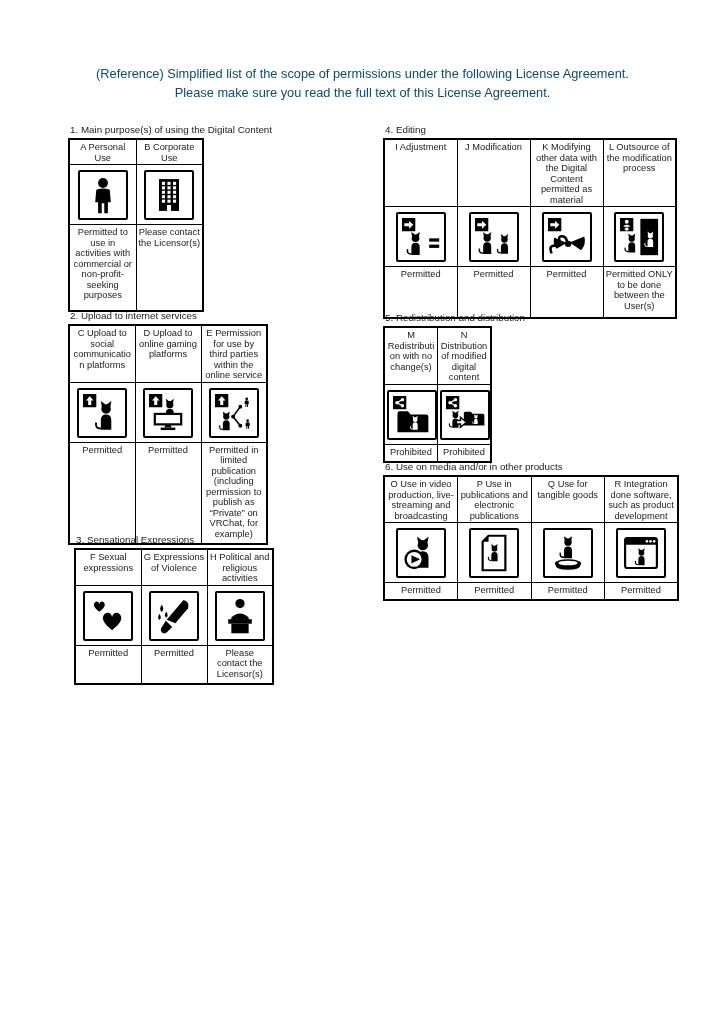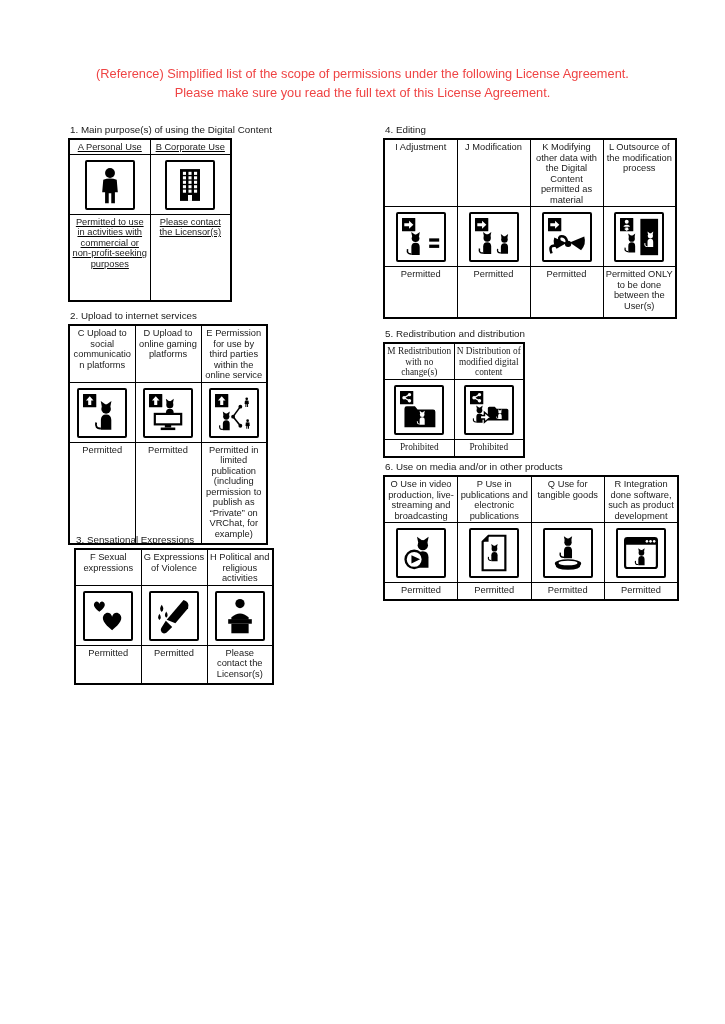--- a/index.html
+++ b/index.html
@@ -1,19 +1,19 @@
 <!DOCTYPE html>
 <html><head>
 <meta charset="utf-8">
 <style>
   html,body{margin:0;padding:0;background:#fff;}
   .page{position:relative;width:725px;height:1024px;background:#ffffff;overflow:hidden;
         font-family:"Liberation Sans","DejaVu Sans",sans-serif;color:#000;}
   .title{position:absolute;top:64px;left:0;width:100%;text-align:center;
-         font-size:12.8px;line-height:1.5;color:#ef4444;}
+         font-size:12.8px;line-height:1.5;color:#0c4a6e;}
   .sec{position:absolute;}
   .sec .shead{font-size:9.8px;font-weight:400;margin:0 0 3px 2px;color:#1a1a1a;white-space:nowrap;}
   table.perm{border-collapse:collapse;table-layout:fixed;border:2px solid #000;background:#fff;}
   table.perm td{border:1.5px solid #000;padding:2px 2px 1px;text-align:center;vertical-align:top;
      font-size:9.3px;line-height:1.13;overflow-wrap:break-word;word-break:break-word;color:#1a1a1a;}
   td.icon{vertical-align:middle;height:55px;padding:0;}
   td.status{color:#3e3ed2;}
   .s1 td.status{height:82px;} .s2 td.status{height:97px;} .s3 td.status{height:34px;}
   .s4 td.status{height:47px;} .s5 td.status{height:13px;} .s6 td.status{height:13px;}
   .ibox{width:46px;height:46px;border:2.6px solid #000;border-radius:2px;background:#fff;
@@ -93,21 +93,21 @@
 
 <div class="page">
 
   <div class="title">
     <div>(Reference) Simplified list of the scope of permissions under the following License Agreement.</div>
     <div>Please make sure you read the full text of this License Agreement.</div>
   </div>
 
   <div class="sec" style="left:68px;top:124px;">
     <div class="shead">1. Main purpose(s) of using the Digital Content</div>
-    <table class="perm s1" style="width:164px;text-decoration:underline;">
+    <table class="perm s1" style="width:136px;">
       <tbody>
           <tr>
         <td class="hdr">A Personal Use</td>
         <td class="hdr">B Corporate Use</td>
       </tr>
       <tr>
         <td class="icon">
           <div class="ibox">
             <svg class="pic" viewBox="0 0 44 44">
                   <use href="#s-person"></use>
@@ -292,23 +292,23 @@
       <tr>
         <td class="status">Permitted</td>
         <td class="status">Permitted</td>
         <td class="status">Permitted</td>
         <td class="status">Permitted ONLY to be done between the User(s)</td>
       </tr>
     </tbody>
       </table>
   </div>
 
-  <div class="sec" style="left:383px;top:328px;">
+  <div class="sec" style="left:383px;top:312px;">
     <div class="shead">5. Redistribution and distribution</div>
-    <table class="perm s5" style="width:142px;font-family:Liberation Serif, serif;">
+    <table class="perm s5" style="width:109px;">
       <tbody>
           <tr>
         <td class="hdr">M Redistribution with no change(s)</td>
         <td class="hdr">N Distribution of modified digital content</td>
       </tr>
       <tr>
         <td class="icon">
           <div class="ibox">
             <svg class="pic" viewBox="0 0 44 44">
               <use href="#s-folder" x="5" y="16" width="36" height="26"></use>

